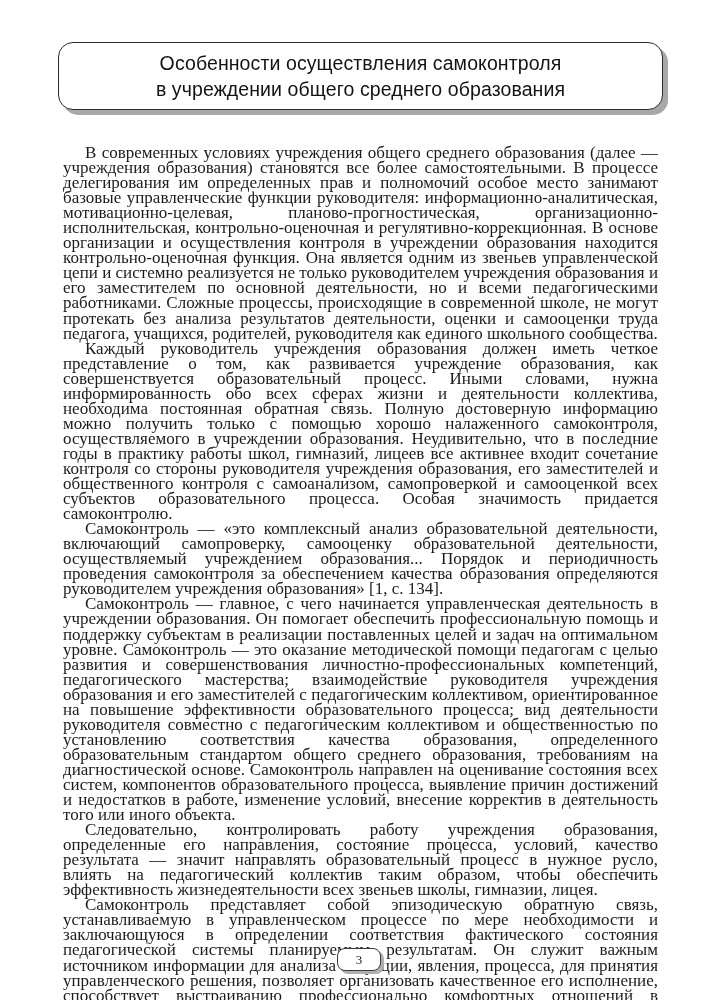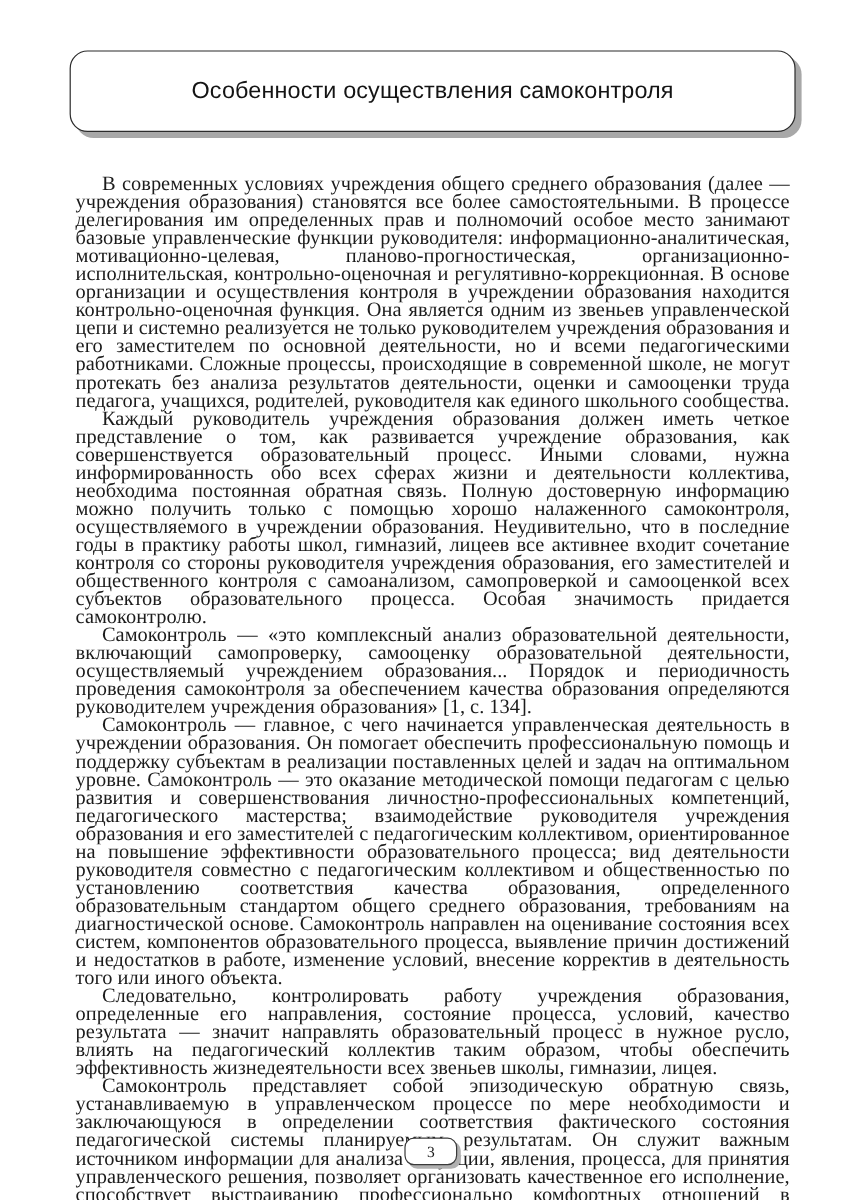--- a/index.html
+++ b/index.html
@@ -121,20 +121,21 @@
 </style>
 </head>
 <body>
 
 <div class="page">
 
   <div class="title-wrap">
     <div class="title-shadow"></div>
     <div class="title-box">
       <div class="title-line">Особенности осуществления самоконтроля</div>
+      <div class="title-line">в учреждении общего среднего образования</div>
     </div>
   </div>
 
   <div class="body-text">
     <p>В современных условиях учреждения общего среднего образования (далее — учреждения образования) становятся все более самостоятельными. В процессе делегирования им определенных прав и полномочий особое место занимают базовые управленческие функции руководителя: информационно-аналитическая, мотивационно-целевая, планово-прогностическая, организационно-исполнительская, контрольно-оценочная и регулятивно-коррекционная. В основе организации и осуществления контроля в учреждении образования находится контрольно-оценочная функция. Она является одним из звеньев управленческой цепи и системно реализуется не только руководителем учреждения образования и его заместителем по основной деятельности, но и всеми педагогическими работниками. Сложные процессы, происходящие в современной школе, не могут протекать без анализа результатов деятельности, оценки и самооценки труда педагога, учащихся, родителей, руководителя как единого школьного сообщества.</p>
     <p>Каждый руководитель учреждения образования должен иметь четкое представление о том, как развивается учреждение образования, как совершенствуется образовательный процесс. Иными словами, нужна информированность обо всех сферах жизни и деятельности коллектива, необходима постоянная обратная связь. Полную достоверную информацию можно получить только с помощью хорошо налаженного самоконтроля, осуществляемого в учреждении образования. Неудивительно, что в последние годы в практику работы школ, гимназий, лицеев все активнее входит сочетание контроля со стороны руководителя учреждения образования, его заместителей и общественного контроля с самоанализом, самопроверкой и самооценкой всех субъектов образовательного процесса. Особая значимость придается самоконтролю.</p>
     <p>Самоконтроль — «это комплексный анализ образовательной деятельности, включающий самопроверку, самооценку образовательной деятельности, осуществляемый учреждением образования... Порядок и периодичность проведения самоконтроля за обеспечением качества образования определяются руководителем учреждения образования» [1, с. 134].</p>
     <p>Самоконтроль — главное, с чего начинается управленческая деятельность в учреждении образования. Он помогает обеспечить профессиональную помощь и поддержку субъектам в реализации поставленных целей и задач на оптимальном уровне. Самоконтроль — это оказание методической помощи педагогам с целью развития и совершенствования личностно-профессиональных компетенций, педагогического мастерства; взаимодействие руководителя учреждения образования и его заместителей с педагогическим коллективом, ориентированное на повышение эффективности образовательного процесса; вид деятельности руководителя совместно с педагогическим коллективом и общественностью по установлению соответствия качества образования, определенного образовательным стандартом общего среднего образования, требованиям на диагностической основе. Самоконтроль направлен на оценивание состояния всех систем, компонентов образовательного процесса, выявление причин достижений и недостатков в работе, изменение условий, внесение корректив в деятельность того или иного объекта.</p>
     <p>Следовательно, контролировать работу учреждения образования, определенные его направления, состояние процесса, условий, качество результата — значит направлять образовательный процесс в нужное русло, влиять на педагогический коллектив таким образом, чтобы обеспечить эффективность жизнедеятельности всех звеньев школы, гимназии, лицея.</p>
     <p>Самоконтроль представляет собой эпизодическую обратную связь, устанавливаемую в управленческом процессе по мере необходимости и заключающуюся в определении соответствия фактического состояния педагогической системы планируемым результатам. Он служит важным источником информации для анализа ситуации, явления, процесса, для принятия управленческого решения, позволяет организовать качественное его исполнение, способствует выстраиванию профессионально комфортных отношений в коллективе и при необходимости их успешной координации. Самоконтроль тесно связан со всеми функциями управленческого цикла, особенно четко взаимодействует с функцией педагогического анализа. Контроль дает богатую, систематизированную информацию, показывает расхождение между целью и полученным результатом, в то время как педагогический анализ направлен на выявление причин, а также условий этих различий и отклонений. Педагогическому анализу подвергается фактический материал, полученный в процессе проведения самоконтроля. Это значит, что содержание самоконтроля и педагогического анализа составляют одни и те же направления деятельности учреждения образования.</p>

